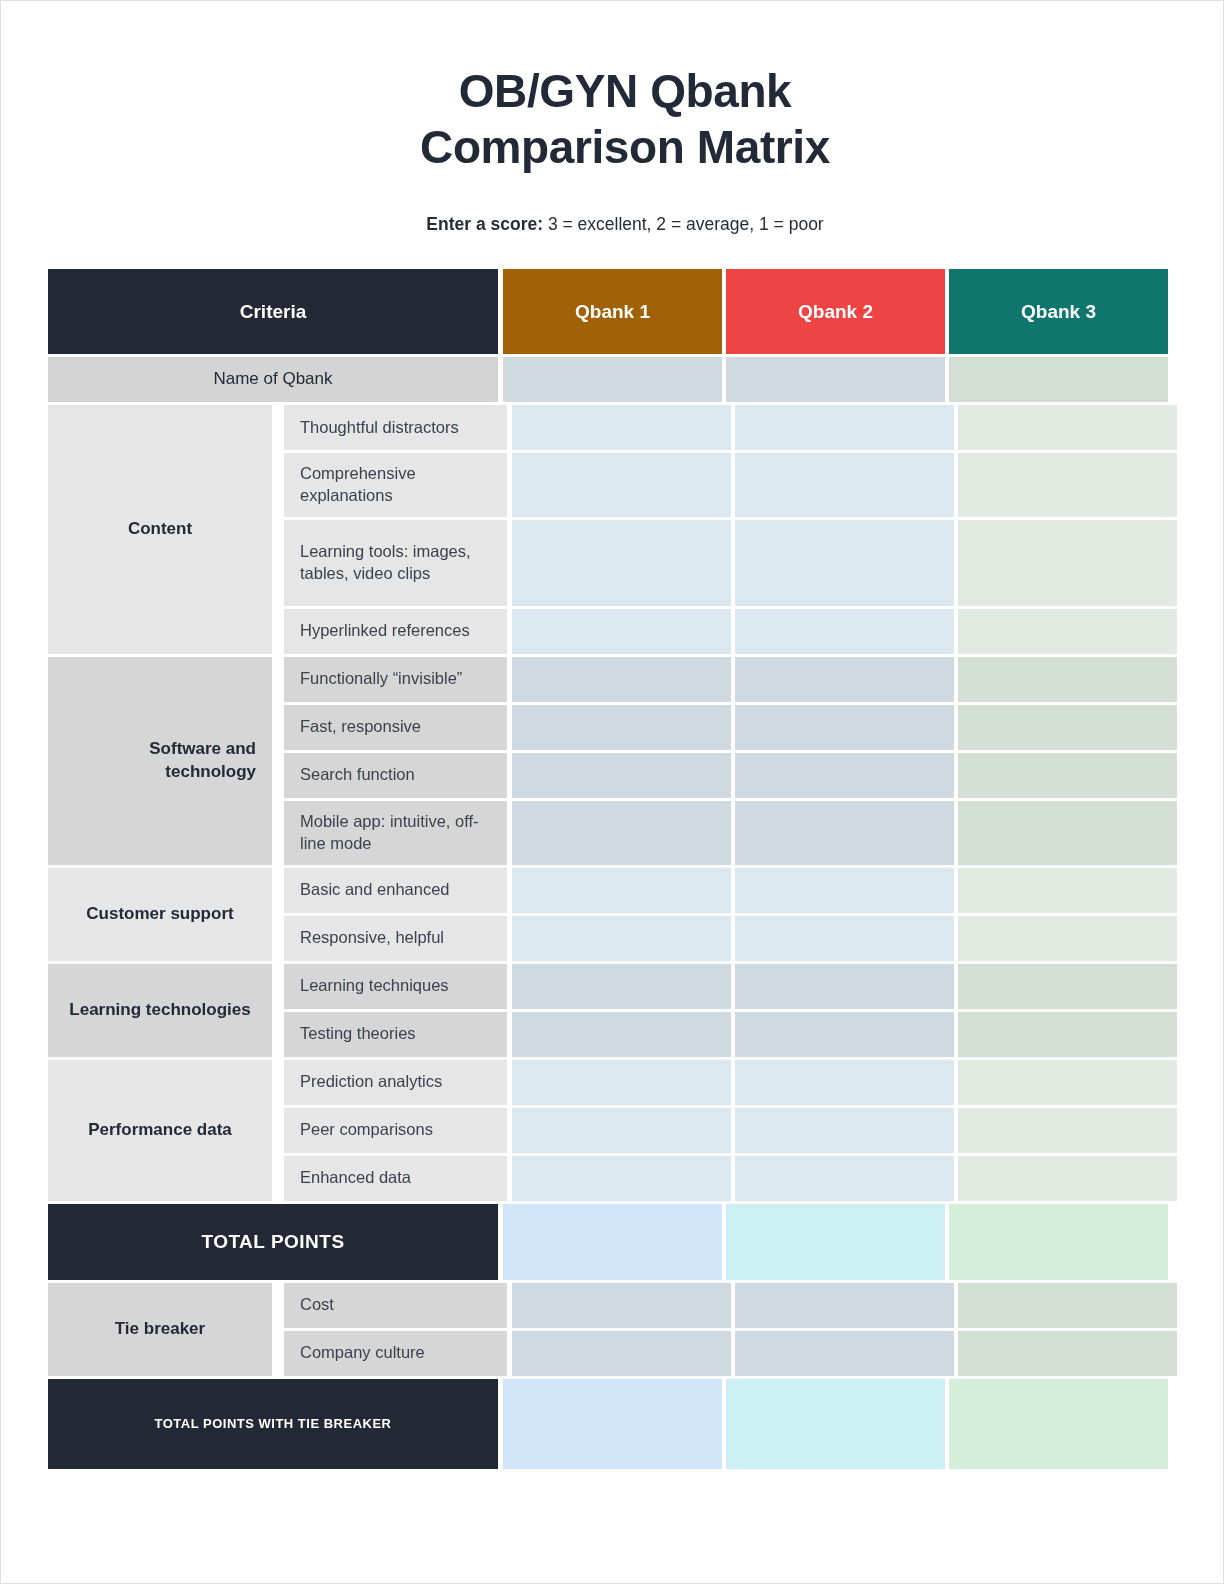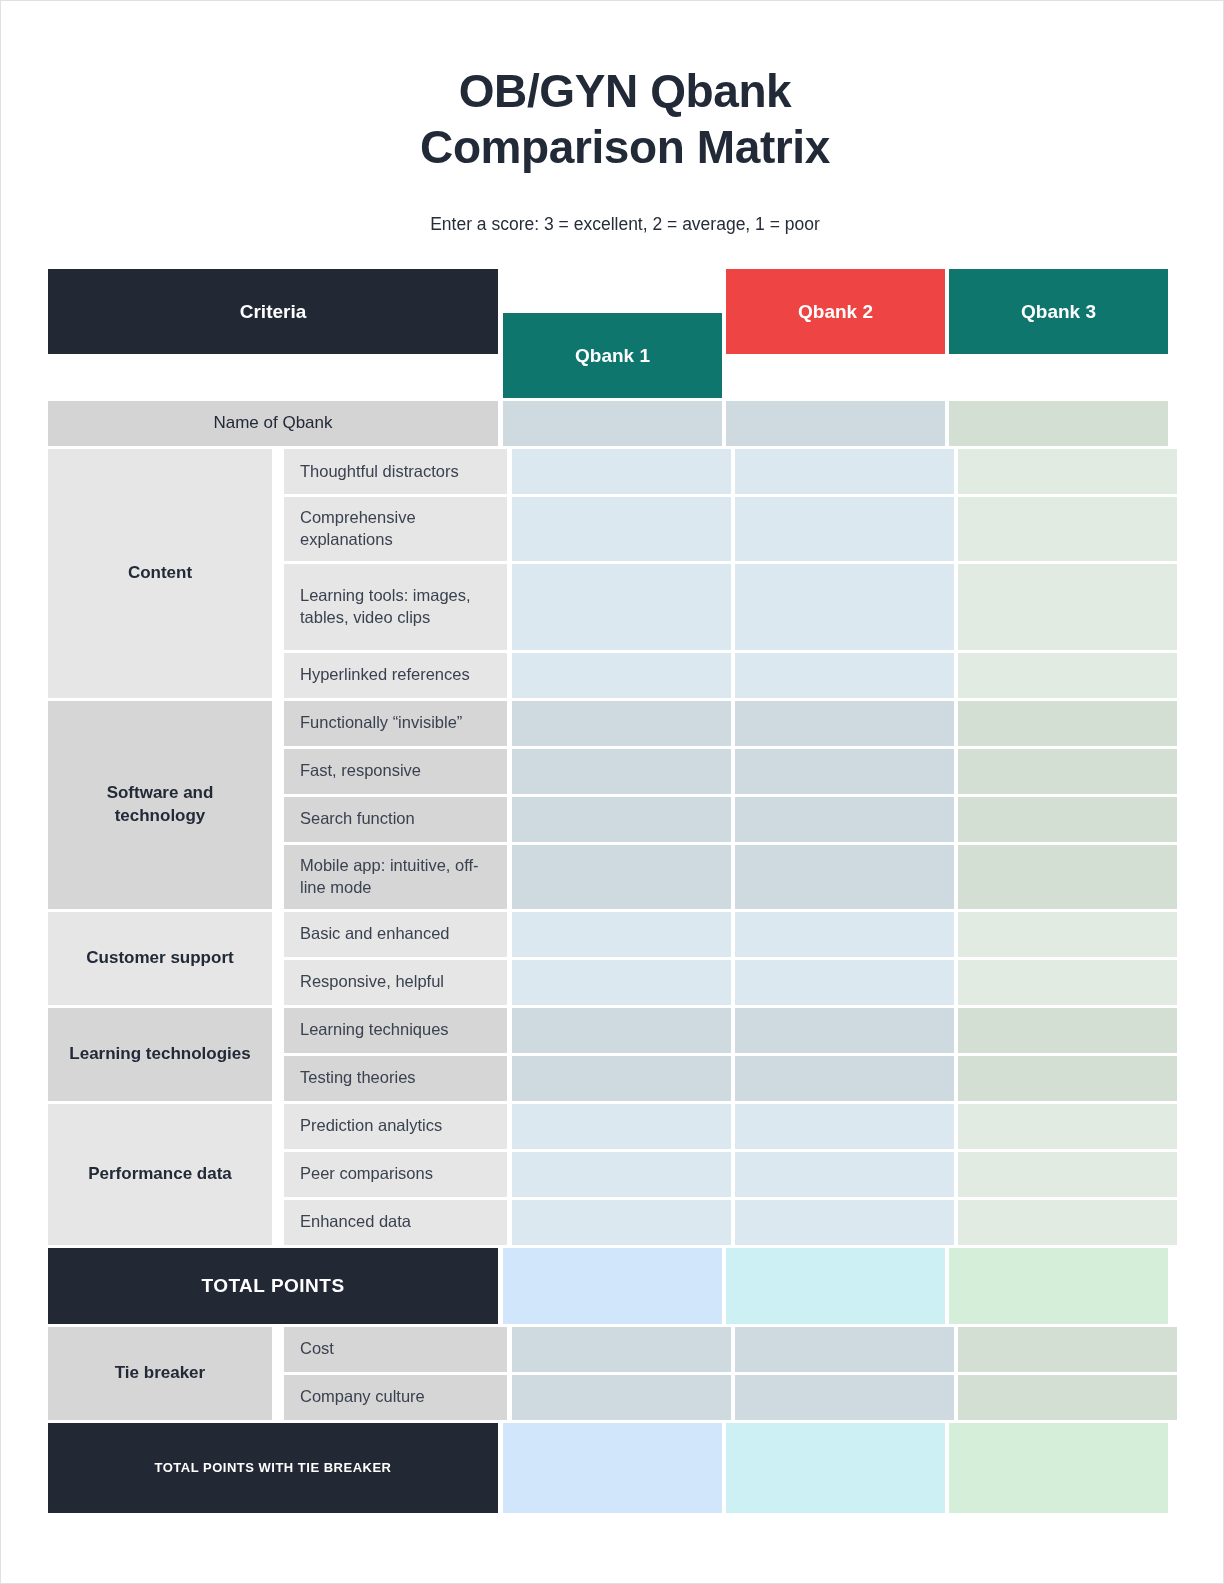--- a/index.html
+++ b/index.html
@@ -33,21 +33,21 @@
     line-height: 1.22;
     color: #222a38;
     letter-spacing: -0.4px;
   }
   .doc-subtitle {
     margin-top: 38px;
     font-size: 17.5px;
     color: #262d3a;
     line-height: 1.3;
   }
-  .doc-subtitle b { font-weight: normal; }
+  .doc-subtitle b { font-weight: bold; }
 
   
   .matrix {
     position: absolute;
     left: 47px;
     top: 268px;
     width: 1120px;
   }
 
   .row {
@@ -76,38 +76,38 @@
   
   .hdr-cell {
     justify-content: center;
     height: 85px;
     color: #ffffff;
     font-weight: bold;
     font-size: 19px;
     text-align: center;
   }
   .hdr-criteria { background: #222834; }
-  .hdr-q1 { background: #0f766e; margin-top: 44px; }
+  .hdr-q1 { background: #a16207; }
   .hdr-q2 { background: #ef4444; }
   .hdr-q3 { background: #0f766e; }
 
   
   .name-label {
     background: #d4d4d4;
     justify-content: center;
     font-weight: normal;
     font-size: 17px;
     color: #222a38;
     height: 45px;
   }
 
   
   .group-cell {
     justify-content: center;
-    text-align: center;
+    text-align: right;
     font-weight: bold;
     font-size: 17px;
     color: #222a38;
     flex-direction: column;
   }
   .group-cell.light { background: #e6e6e6; }
   .group-cell.dark  { background: #d6d6d6; }
 
   
   .sub-cell.light { background: #e6e6e6; }

